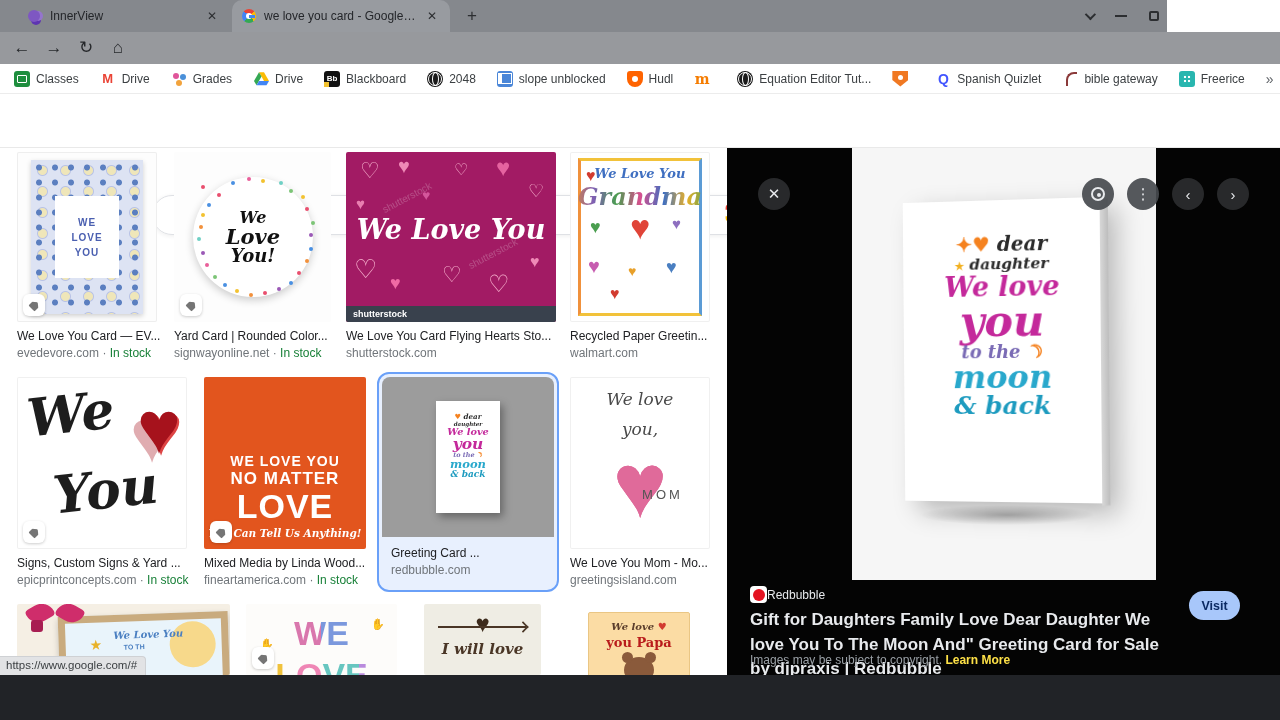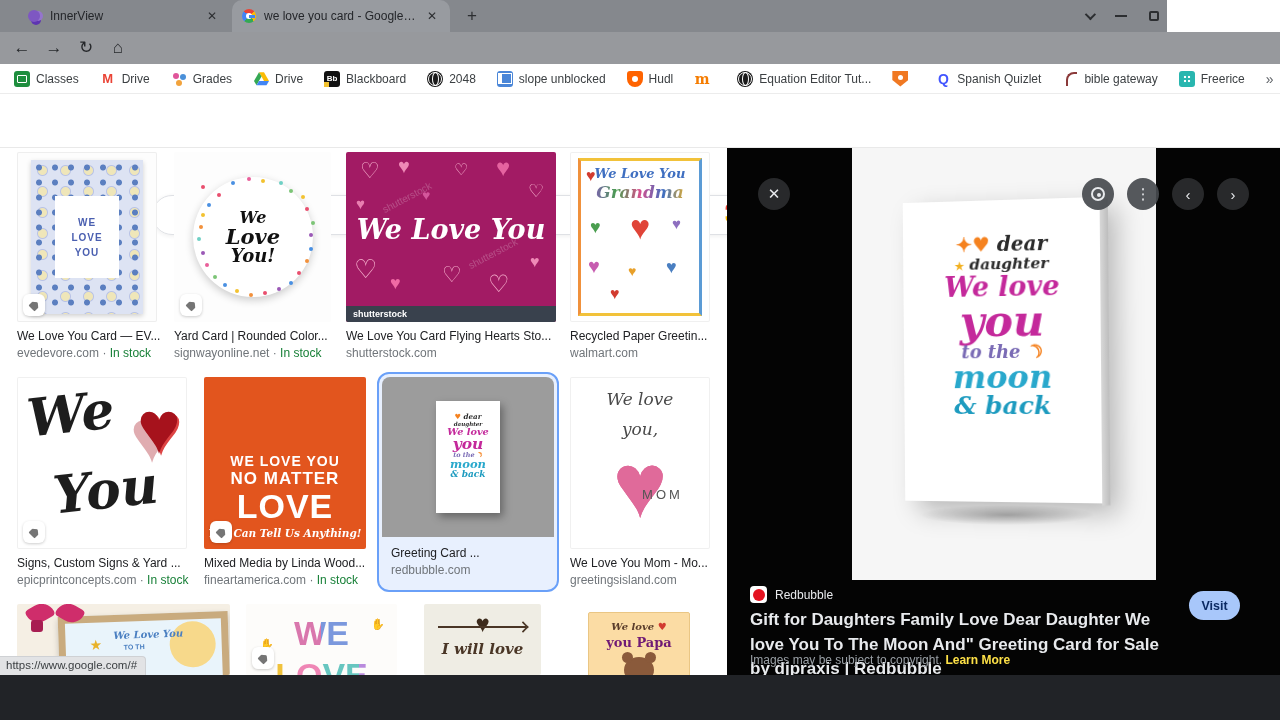--- a/index.html
+++ b/index.html
@@ -98,21 +98,21 @@
   .t3 { left:346px; top:152px; width:210px; height:170px; background:#a21b64; }
   .t3 .h { position:absolute; line-height:1; }
   .t3 .main { position:absolute; left:0; right:0; top:62px; text-align:center; color:#fff; font-size:27px; font-weight:bold; }
   .t3 .wm { position:absolute; color:rgba(255,255,255,.22); font-size:10px; transform:rotate(-28deg); }
   .t3 .bar { position:absolute; left:0; right:0; bottom:0; height:16px; background:#39414d; display:flex; align-items:center; padding:0 7px; }
   .t3 .bar span { color:#fff; font-size:9px; font-weight:bold; }
 
   .t4 { left:570px; top:152px; width:140px; height:170px; background:#fff; box-shadow:inset 0 0 0 1px #f0f0f0; }
   .t4 .bord { position:absolute; left:8px; top:6px; right:8px; bottom:6px; border:3px solid #f2c23a; border-left-color:#f0913c; border-right-color:#5b9bd5; }
   .t4 .wly { position:absolute; top:14px; left:0; right:0; text-align:center; font-size:13px; font-weight:bold; color:#3f6fc1; }
-  .t4 .gma { position:absolute; top:30px; left:0; right:0; text-align:center; font-size:17px; font-weight:bold; color:#c15ba5; }
+  .t4 .gma { position:absolute; top:30px; left:0; right:0; text-align:center; font-size:24px; font-weight:bold; color:#c15ba5; }
   .t4 .h { position:absolute; line-height:1; }
 
   .t5 { left:17px; top:377px; width:170px; height:172px; background:#fff; box-shadow:inset 0 0 0 1px #f0f0f0; }
   .t5 .we { position:absolute; left:10px; top:6px; font-size:52px; font-weight:bold; color:#1d1d1d; transform:rotate(-6deg); }
   .t5 .you { position:absolute; left:36px; top:82px; font-size:52px; font-weight:bold; color:#1d1d1d; transform:rotate(-6deg); }
   .t5 .heart { position:absolute; right:6px; top:8px; font-size:74px; color:#a6121c; text-shadow:2px 2px 0 #d44, -7px 9px 0 rgba(166,18,28,.35); }
 
   .t6 { left:204px; top:377px; width:162px; height:172px; background:#e2551e; display:flex; flex-direction:column; align-items:center; justify-content:flex-end; padding-bottom:10px; }
   .t6 .a { color:#fff; font-weight:bold; font-size:14px; letter-spacing:1px; }
   .t6 .b { color:#fff; font-weight:bold; font-size:17px; letter-spacing:1px; }
@@ -154,21 +154,21 @@
   .t11 { left:424px; top:604px; width:117px; height:71px; background:#efede4; }
   .t11 .arr { position:absolute; left:14px; top:22px; width:88px; height:2px; background:#4a3626; }
   .t11 .arr::after { content:""; position:absolute; right:-2px; top:-4px; width:8px; height:8px; border-top:2px solid #4a3626; border-right:2px solid #4a3626; transform:rotate(45deg) scale(.8); }
   .t11 .ah { position:absolute; left:50%; top:8px; transform:translateX(-50%); font-size:24px; color:#3d2b1c; line-height:1; }
   .t11 .s1 { position:absolute; left:0; right:0; top:36px; text-align:center; font-size:15px; color:#4a3626; font-family:"DejaVu Serif", serif; font-style:italic; font-weight:bold; }
 
   .t12 { left:578px; top:604px; width:122px; height:71px; background:#fff; }
   .t12 .card { position:absolute; left:10px; top:8px; width:102px; height:80px; background:#fbdca4; border:1px solid #eac684; border-radius:2px; }
   .t12 .p1 { position:absolute; left:0; right:0; top:8px; text-align:center; font-size:10px; color:#5a3d2b; font-family:"DejaVu Serif", serif; font-style:italic; font-weight:bold; }
   .t12 .p1 .rh { color:#d23b2f; font-style:normal; }
-  .t12 .p2 { position:absolute; left:0; right:0; top:22px; text-align:center; font-size:13px; color:#701a75; font-weight:bold; font-family:"DejaVu Serif", serif; }
+  .t12 .p2 { position:absolute; left:0; right:0; top:22px; text-align:center; font-size:13px; color:#b91c1c; font-weight:bold; font-family:"DejaVu Serif", serif; }
   .t12 .bear { position:absolute; left:50%; top:44px; transform:translateX(-50%); width:30px; height:26px; background:#8a5a3b; border-radius:50%; }
   .t12 .bear::before, .t12 .bear::after { content:""; position:absolute; top:-5px; width:11px; height:11px; background:#8a5a3b; border-radius:50%; }
   .t12 .bear::before { left:-2px; } .t12 .bear::after { right:-2px; }
 
   
   .cardface { position:relative; text-align:center; font-family:"DejaVu Serif", serif; font-style:italic; line-height:1.08; }
   .cardface .ln { display:block; }
   .cf-dear { color:#2b2b2b; font-weight:bold; font-size:2em; }
   .cf-dear .oh { color:#f5821f; font-style:normal; }
   .cf-daughter { color:#2b2b2b; font-weight:bold; font-size:1.55em; }
@@ -184,21 +184,21 @@
   .panel { position:absolute; left:727px; top:148px; width:553px; height:527px; background:#040404; }
   .stage { position:absolute; left:125px; top:0; width:304px; height:432px; background:#f6f6f6; }
   .bigcard { position:absolute; left:50px; top:52px; width:200px; height:302px; background:#fff; transform:perspective(700px) rotateY(-6deg) rotate(-.5deg); box-shadow:14px 10px 24px rgba(0,0,0,.25); padding-top:34px; }
   .bigcard::after { content:""; position:absolute; right:-6px; top:2px; width:8px; height:100%; background:linear-gradient(90deg,#d8d8d8,#bdbdbd); transform:skewY(-2deg); }
   .stage .shadow { position:absolute; left:60px; top:356px; width:190px; height:22px; background:radial-gradient(ellipse at center, rgba(0,0,0,.28), transparent 65%); }
   .pctl { position:absolute; width:32px; height:32px; border-radius:50%; background:rgba(70,74,78,.92); color:#e8eaed; display:flex; align-items:center; justify-content:center; font-size:15px; }
   .pctl.onblack { background:#28292b; }
   .lensring { width:14px; height:14px; border:2px solid #e8eaed; border-radius:50%; position:relative; }
   .lensring::after { content:""; position:absolute; left:4px; top:4px; width:4px; height:4px; background:#e8eaed; border-radius:50%; }
   .pfoot { position:absolute; left:0; top:432px; right:0; bottom:0; }
-  .rbrow { position:absolute; left:23px; top:6px; display:flex; align-items:center; gap:8px; }
+  .rbrow { position:absolute; left:23px; top:6px; display:flex; align-items:center; }
   .rbicon { width:17px; height:17px; background:#fff; border-radius:4px; display:flex; align-items:center; justify-content:center; }
   .rbicon::after { content:""; width:12px; height:12px; background:#e41321; border-radius:50%; }
   .rbname { color:#e8eaed; font-size:12px; }
   .ptitle { position:absolute; left:23px; top:28px; width:414px; color:#e8eaed; font-size:17px; font-weight:bold; line-height:1.45; }
   .pcopy { position:absolute; left:23px; top:73px; font-size:12px; color:#9aa0a6; }
   .pcopy b { color:#fde047; }
   .visit { position:absolute; left:462px; top:11px; width:51px; height:29px; background:#a8c7fa; border-radius:15px; color:#0b2a63; font-size:12.5px; font-weight:bold; display:flex; align-items:center; justify-content:center; }
 
   
   .bubble { position:absolute; left:0; top:656px; height:19px; background:#e2e3e5; border:1px solid #cfd1d4; border-left:none; border-bottom:none; border-radius:0 4px 0 0; padding:2px 8px 0 6px; font-size:11.5px; color:#3c4043; }

